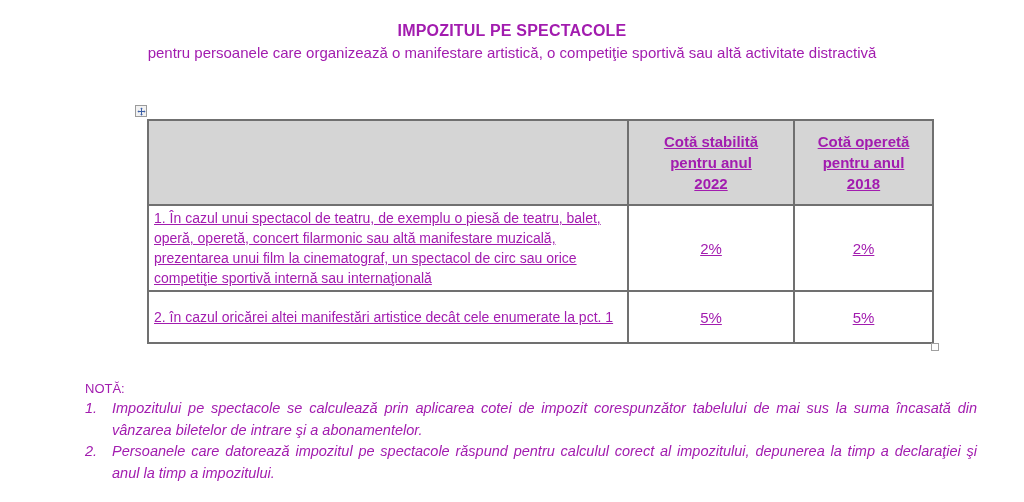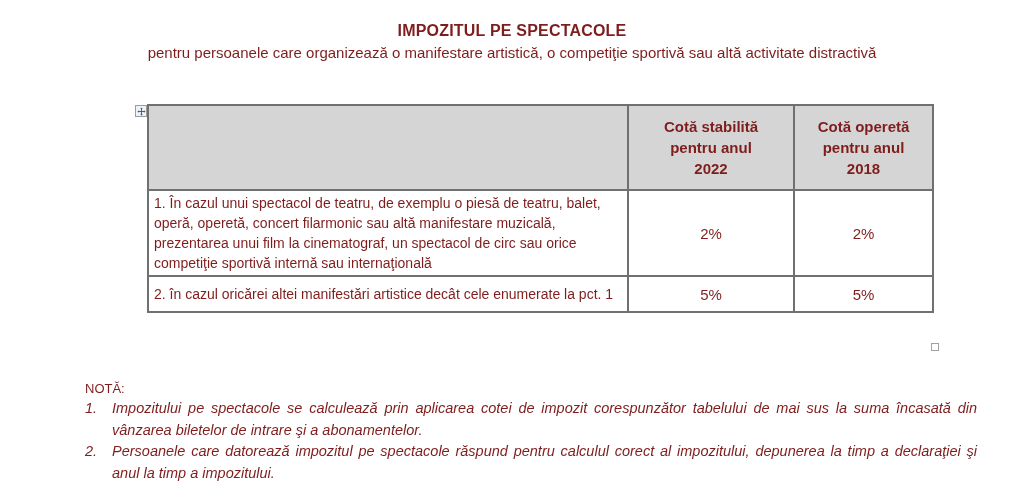--- a/index.html
+++ b/index.html
@@ -6,21 +6,21 @@
     margin: 0;
     padding: 0;
     background: #ffffff;
   }
   .page {
     position: relative;
     width: 1024px;
     height: 502px;
     background: #ffffff;
     font-family: "Liberation Sans", sans-serif;
-    color: #7f1d1d;
+    color: #a21caf;
     overflow: hidden;
   }
   .doc-title {
     position: absolute;
     top: 22px;
     left: 0;
     width: 100%;
     text-align: center;
     font-size: 16px;
     font-weight: bold;
@@ -57,24 +57,25 @@
     width: 8px;
     height: 8px;
     background: #ffffff;
     border: 1px solid #a0a0a0;
     box-sizing: border-box;
     cursor: nwse-resize;
   }
   table.tax-table {
     position: absolute;
     left: 147px;
-    top: 104px;
+    top: 119px;
     width: 785px;
     border-collapse: collapse;
     table-layout: fixed;
+    text-decoration: underline;
   }
   table.tax-table td {
     border: 2px solid #707070;
     box-sizing: border-box;
   }
   tr.header-row td {
     background: #d5d5d5;
     height: 85px;
     text-align: center;
     vertical-align: middle;
@@ -92,21 +93,21 @@
     text-align: left;
     border-radius: 9px;
   }
   td.rate {
     background: #ffffff;
     font-size: 15px;
     text-align: center;
     vertical-align: middle;
   }
   tr.row-1 td { height: 83px; }
-  tr.row-2 td { height: 36px; margin-left: 21px; }
+  tr.row-2 td { height: 52px; margin-left: 21px; }
   .notes {
     position: absolute;
     left: 85px;
     top: 380px;
     width: 892px;
   }
   .note-label {
     font-size: 13px;
     font-weight: normal;
     line-height: 18px;

